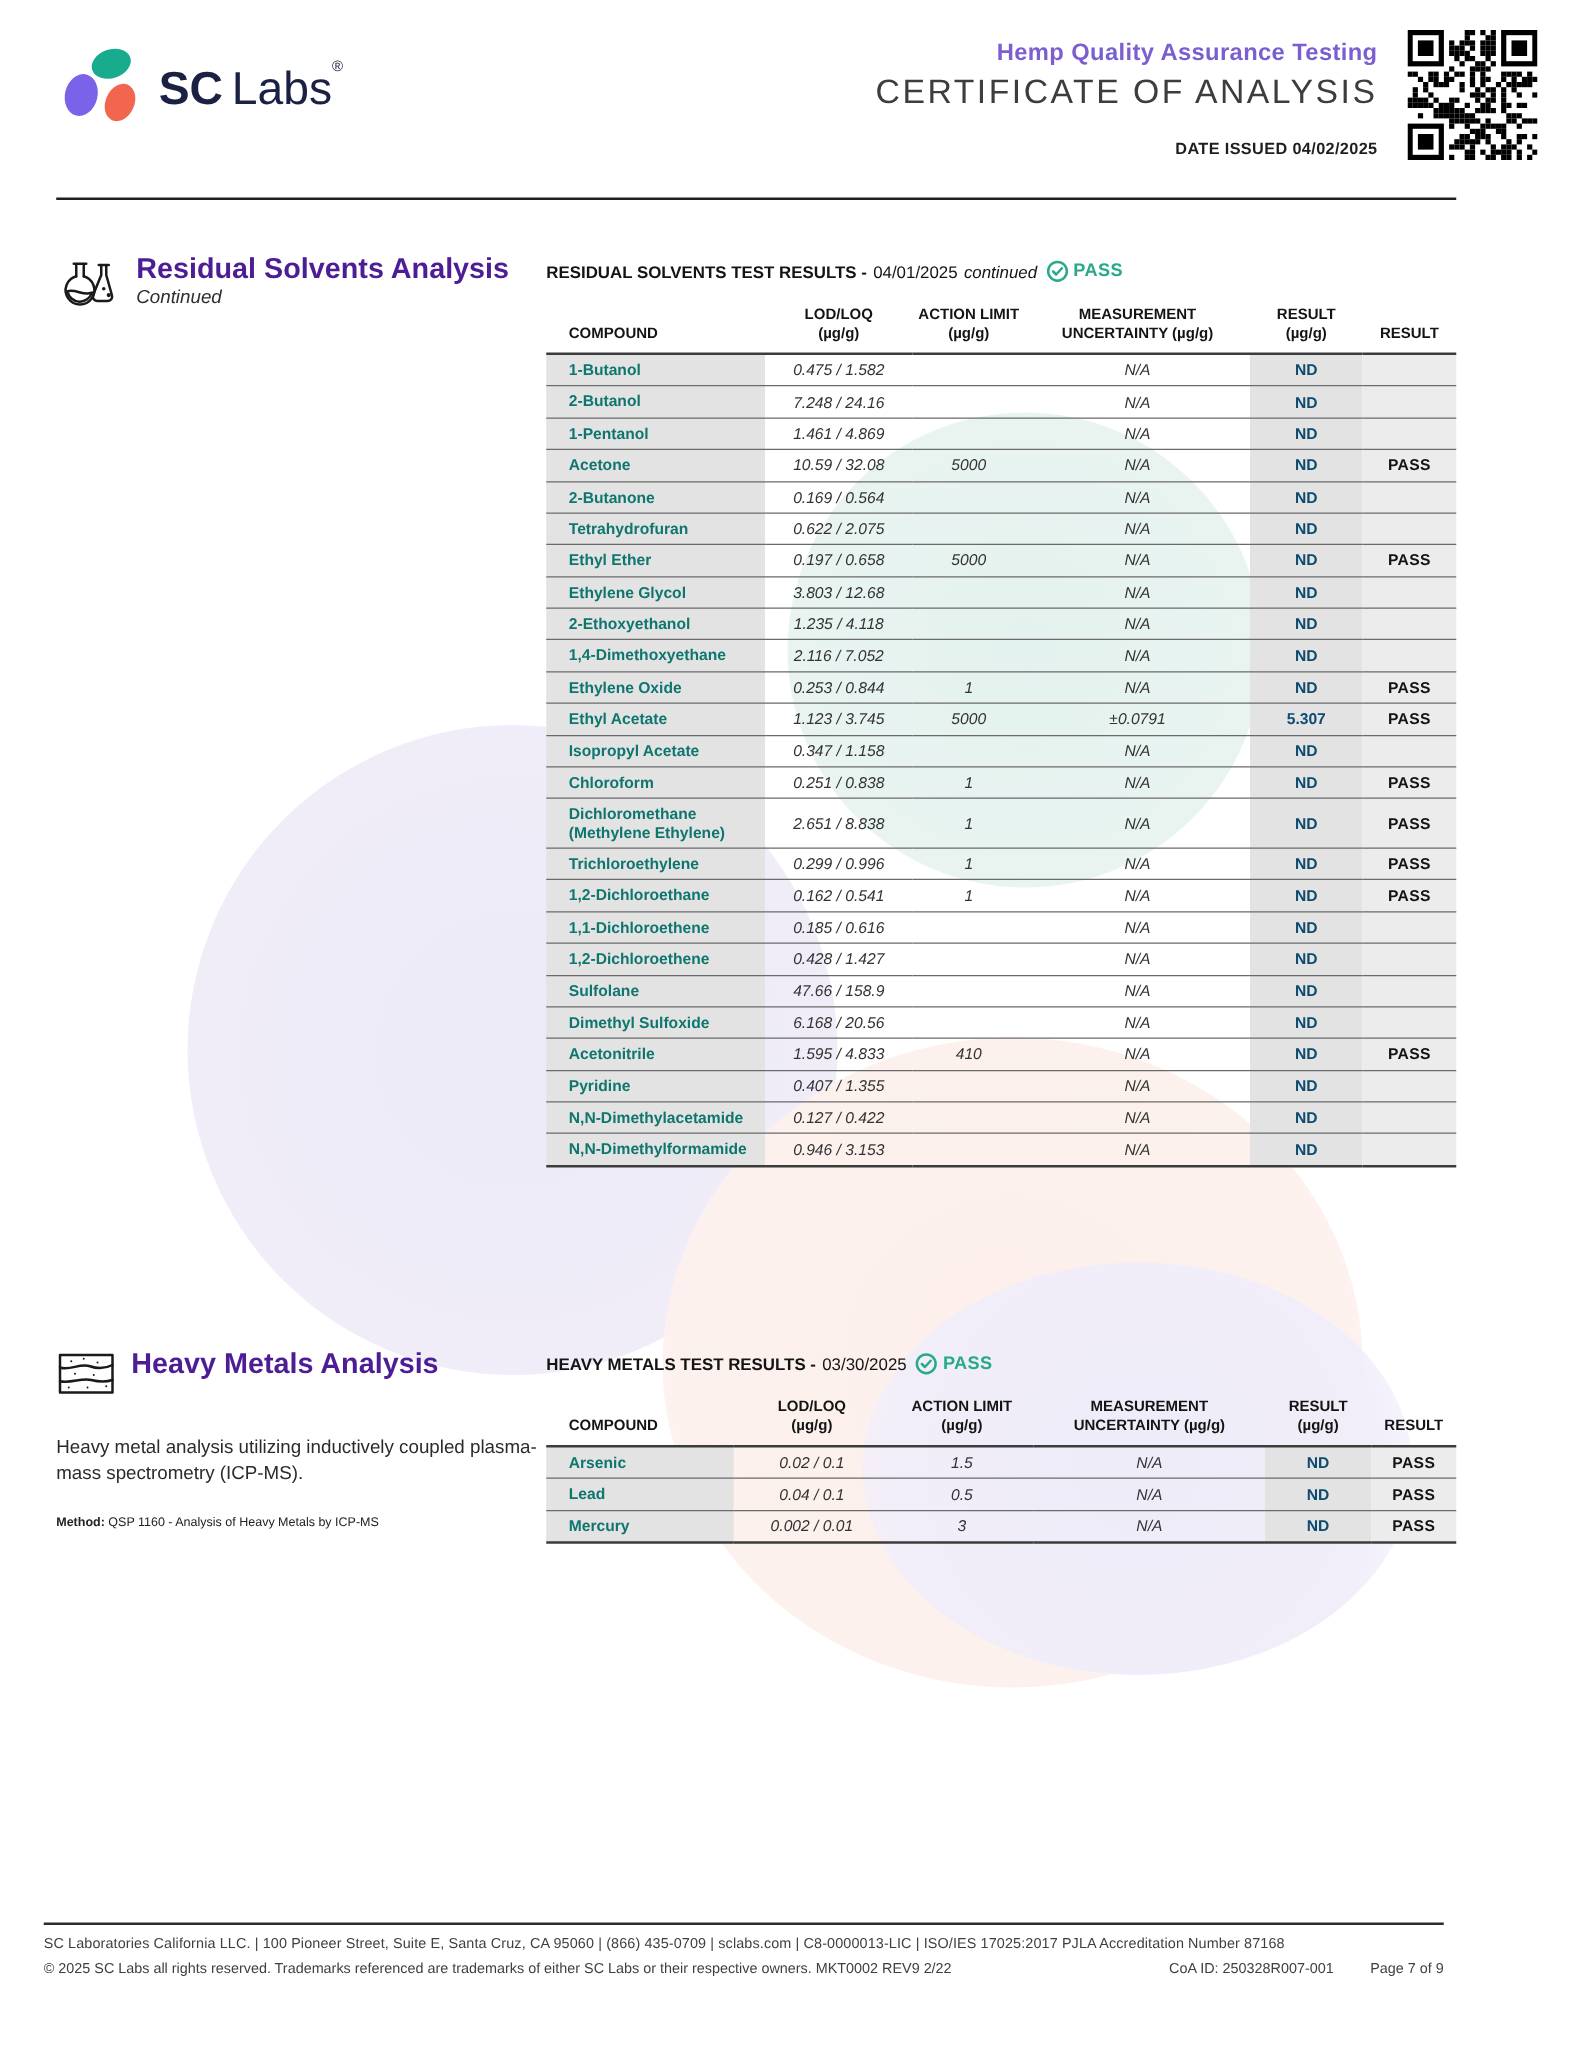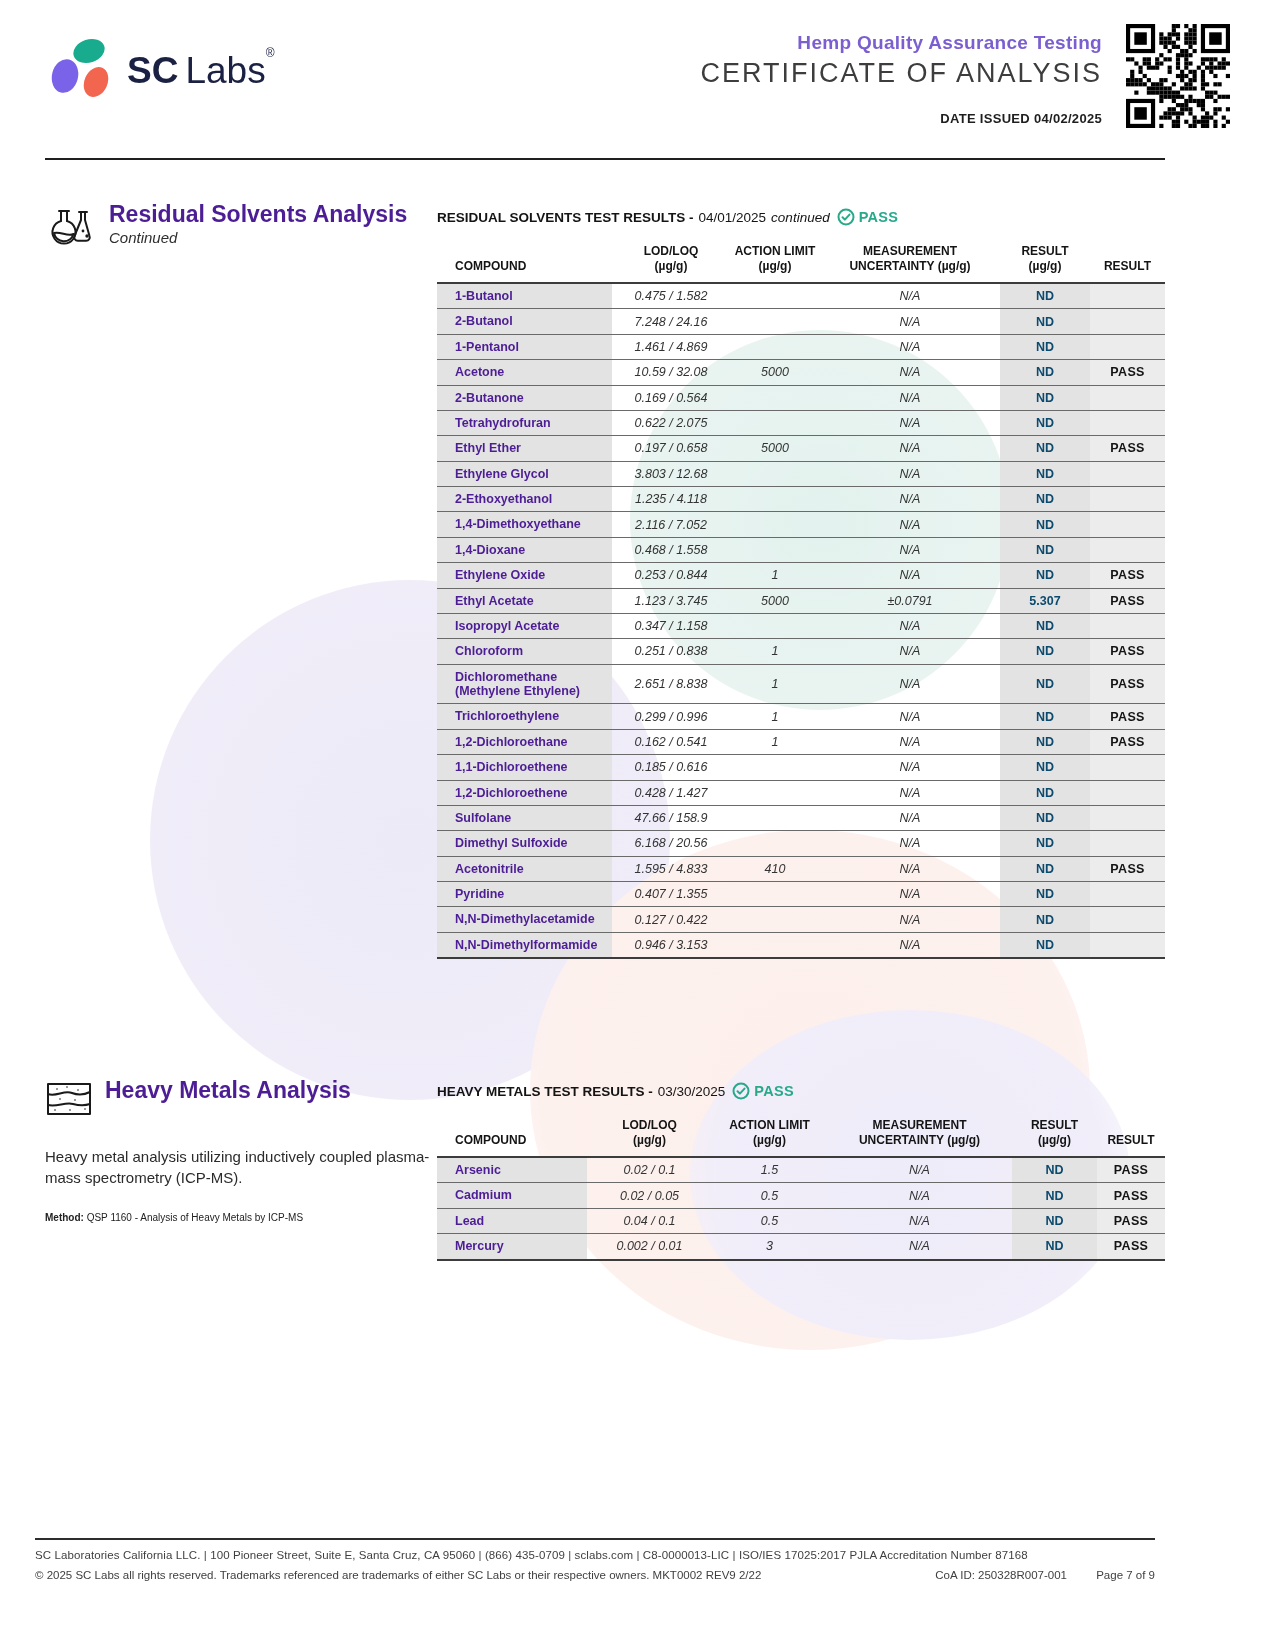--- a/index.html
+++ b/index.html
@@ -44,21 +44,21 @@
   .t-title .tt-n{font-weight:400;margin-left:5px;}
   .t-title .tt-i{font-style:italic;font-weight:400;margin-left:5px;}
   .passline{display:inline-flex;align-items:center;margin-left:7px;}
   .pass-label{color:#27a98a;font-weight:700;font-size:14.5px;margin-left:4px;letter-spacing:.3px;}
   table.results{border-collapse:collapse;width:728px;margin-top:12px;border-bottom:2px solid #3c3c3c;}
   table.results th{font-size:12px;font-weight:700;color:#141414;line-height:1.25;padding:6px 2px 8px;vertical-align:bottom;}
   table.results thead tr{border-bottom:2px solid #3c3c3c;}
   table.results tbody tr{border-top:1px solid #6a6a6a;}
   table.results tbody tr:first-child{border-top:none;}
   table.results td{font-size:12.5px;padding:5px 4px;vertical-align:middle;}
-  td.c-compound{background:#e3e3e3;font-weight:700;color:#4c1d95;padding-left:18px !important;line-height:1.15;}
+  td.c-compound{background:#e3e3e3;font-weight:700;color:#0f766e;padding-left:18px !important;line-height:1.15;}
   th.h-compound{text-align:left;padding-left:18px !important;}
   td.c-val{font-style:italic;color:#333;text-align:center;background:transparent;}
   td.c-result{background:#e3e3e3;font-weight:700;text-align:center;color:#0c4a6e;}
   td.c-status{background:#ececec;font-weight:700;text-align:center;color:#141414;font-size:12px;letter-spacing:.3px;}
   .compound-line2{font-weight:700;}
 
   
   .solvents col.w-compound{width:175px;} .solvents col.w-lod{width:118px;}
   .solvents col.w-action{width:90px;}   .solvents col.w-unc{width:180px;}
   .solvents col.w-result{width:90px;}   .solvents col.w-status{width:75px;}
@@ -471,28 +471,20 @@
           </tr>
           <tr>
             <td class="c-compound">1,4-Dimethoxyethane</td>
             <td class="c-val">2.116 / 7.052</td>
             <td class="c-val"></td>
             <td class="c-val">N/A</td>
             <td class="c-result">ND</td>
             <td class="c-status"></td>
           </tr>
           <tr>
-            <td class="c-compound">1,4-Dioxane</td>
-            <td class="c-val">0.468 / 1.558</td>
-            <td class="c-val"></td>
-            <td class="c-val">N/A</td>
-            <td class="c-result">ND</td>
-            <td class="c-status"></td>
-          </tr>
-          <tr>
             <td class="c-compound">Ethylene Oxide</td>
             <td class="c-val">0.253 / 0.844</td>
             <td class="c-val">1</td>
             <td class="c-val">N/A</td>
             <td class="c-result">ND</td>
             <td class="c-status">PASS</td>
           </tr>
           <tr>
             <td class="c-compound">Ethyl Acetate</td>
             <td class="c-val">1.123 / 3.745</td>
@@ -687,28 +679,20 @@
       <tbody id="metals-body">
           <tr>
             <td class="c-compound">Arsenic</td>
             <td class="c-val">0.02 / 0.1</td>
             <td class="c-val">1.5</td>
             <td class="c-val">N/A</td>
             <td class="c-result">ND</td>
             <td class="c-status">PASS</td>
           </tr>
           <tr>
-            <td class="c-compound">Cadmium</td>
-            <td class="c-val">0.02 / 0.05</td>
-            <td class="c-val">0.5</td>
-            <td class="c-val">N/A</td>
-            <td class="c-result">ND</td>
-            <td class="c-status">PASS</td>
-          </tr>
-          <tr>
             <td class="c-compound">Lead</td>
             <td class="c-val">0.04 / 0.1</td>
             <td class="c-val">0.5</td>
             <td class="c-val">N/A</td>
             <td class="c-result">ND</td>
             <td class="c-status">PASS</td>
           </tr>
           <tr>
             <td class="c-compound">Mercury</td>
             <td class="c-val">0.002 / 0.01</td>

